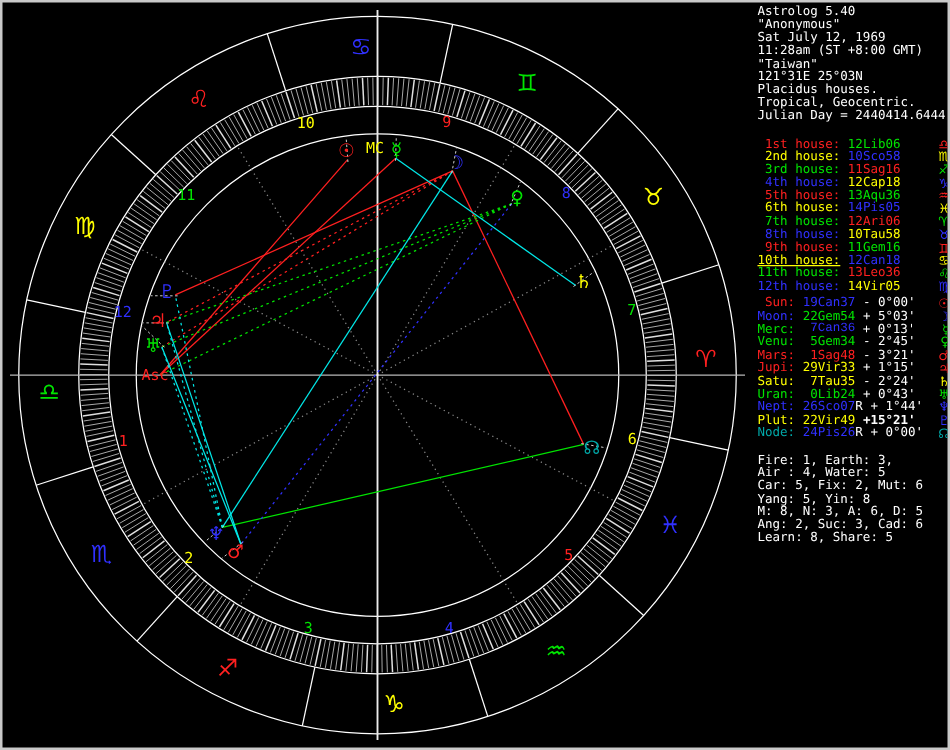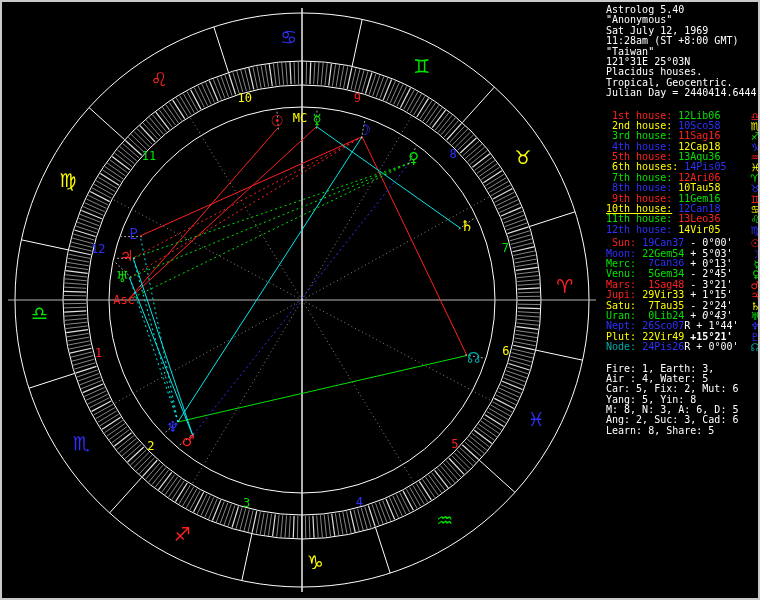--- a/index.html
+++ b/index.html
@@ -515,21 +515,21 @@
           <span class="val" style="color: rgb(255, 255, 0);">12Cap18</span>
           <span class="glyph" style="color: rgb(48, 48, 255);">♑</span>
         </div>
         <div class="row">
           <span class="lbl" style="color: rgb(255, 32, 32);"> 5th house:</span>
           <span class="sp"> </span>
           <span class="val" style="color: rgb(0, 228, 0);">13Aqu36</span>
           <span class="glyph" style="color: rgb(255, 32, 32);">♒</span>
         </div>
         <div class="row">
-          <span class="lbl" style="color: rgb(255, 255, 0);"> 6th houses:</span>
+          <span class="lbl" style="color: rgb(255, 255, 0);"> 6th house:</span>
           <span class="sp"> </span>
           <span class="val" style="color: rgb(48, 48, 255);">14Pis05</span>
           <span class="glyph" style="color: rgb(255, 255, 0);">♓</span>
         </div>
         <div class="row">
           <span class="lbl" style="color: rgb(0, 228, 0);"> 7th house:</span>
           <span class="sp"> </span>
           <span class="val" style="color: rgb(255, 32, 32);">12Ari06</span>
           <span class="glyph" style="color: rgb(0, 228, 0);">♈</span>
         </div>
@@ -619,21 +619,21 @@
           <span class="val" style="color: rgb(255, 255, 0);"> 7Tau35</span>
           <span class="retro" style="color: rgb(255, 255, 255);"></span>
           <span class="lat" style="color: rgb(255, 255, 255);"> - 2°24'</span>
           <span class="glyph" style="color: rgb(255, 255, 0);">♄</span>
         </div>
         <div class="row">
           <span class="lbl" style="color: rgb(0, 228, 0);">Uran:</span>
           <span class="sp"> </span>
           <span class="val" style="color: rgb(0, 228, 0);"> 0Lib24</span>
           <span class="retro" style="color: rgb(255, 255, 255);"></span>
-          <span class="lat" style="color: rgb(255, 255, 255); font-style: italic;"> + 0°43'</span>
+          <span class="lat" style="color: rgb(255, 255, 255);"> + 0°43'</span>
           <span class="glyph" style="color: rgb(0, 228, 0);">♅</span>
         </div>
         <div class="row">
           <span class="lbl" style="color: rgb(48, 48, 255);">Nept:</span>
           <span class="sp"> </span>
           <span class="val" style="color: rgb(48, 48, 255);">26Sco07</span>
           <span class="retro" style="color: rgb(255, 255, 255);">R</span>
           <span class="lat" style="color: rgb(255, 255, 255);"> + 1°44'</span>
           <span class="glyph" style="color: rgb(48, 48, 255);">♆</span>
         </div>

